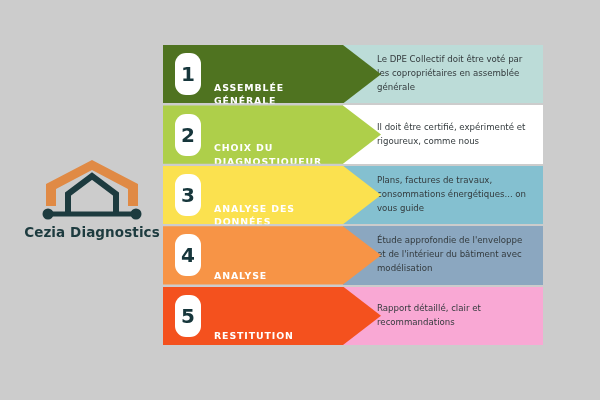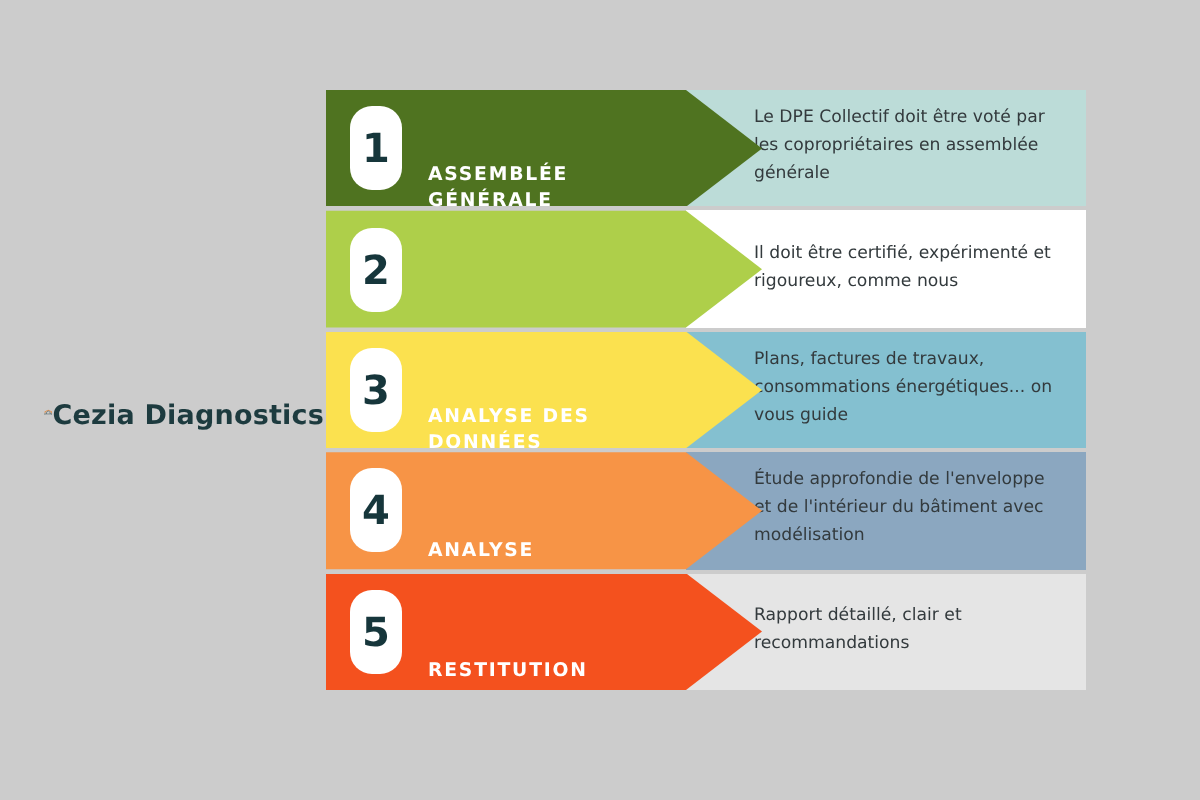--- a/index.html
+++ b/index.html
@@ -23,21 +23,21 @@
   }
 
   
   #logo {
     position: absolute;
     left: 22px;
     top: 158px;
     width: 140px;
     height: 96px;
     display: flex;
-    flex-direction: row;
+    flex-direction: column;
     align-items: center;
     justify-content: flex-start;
   }
   #logo-mark {
     width: 108px;
     height: 62px;
     display: block;
   }
   #logo-text {
     margin-top: 4px;
@@ -156,20 +156,21 @@
         </div>
       </div>
       <div class="step-row" style="height: 58.4px; margin-bottom: 2px;">
         <div class="desc-band" style="background: #ffffff;">
           <div class="desc-text">Il doit être certifié, expérimenté et rigoureux, comme nous</div>
         </div>
         <div class="arrow" style="background: rgb(174, 207, 74);">
           <div class="num-capsule">
             <span class="num-text">2</span>
           </div>
+          <div class="step-label">CHOIX DU DIAGNOSTIQUEUR</div>
         </div>
       </div>
       <div class="step-row" style="height: 58.4px; margin-bottom: 2px;">
         <div class="desc-band" style="background: rgb(132, 192, 208);">
           <div class="desc-text">Plans, factures de travaux, consommations énergétiques... on vous guide</div>
         </div>
         <div class="arrow" style="background: rgb(251, 225, 79);">
           <div class="num-capsule">
             <span class="num-text">3</span>
           </div>
@@ -181,21 +182,21 @@
           <div class="desc-text">Étude approfondie de l'enveloppe et de l'intérieur du bâtiment avec modélisation</div>
         </div>
         <div class="arrow" style="background: rgb(247, 148, 70);">
           <div class="num-capsule">
             <span class="num-text">4</span>
           </div>
           <div class="step-label">ANALYSE</div>
         </div>
       </div>
       <div class="step-row" style="height: 58.4px; margin-bottom: 0px;">
-        <div class="desc-band" style="background: #e5e5e5;">
+        <div class="desc-band" style="background: #f9a8d4;">
           <div class="desc-text">Rapport détaillé, clair et recommandations</div>
         </div>
         <div class="arrow" style="background: rgb(244, 81, 30);">
           <div class="num-capsule">
             <span class="num-text">5</span>
           </div>
           <div class="step-label">RESTITUTION</div>
         </div>
       </div>
     </div>

